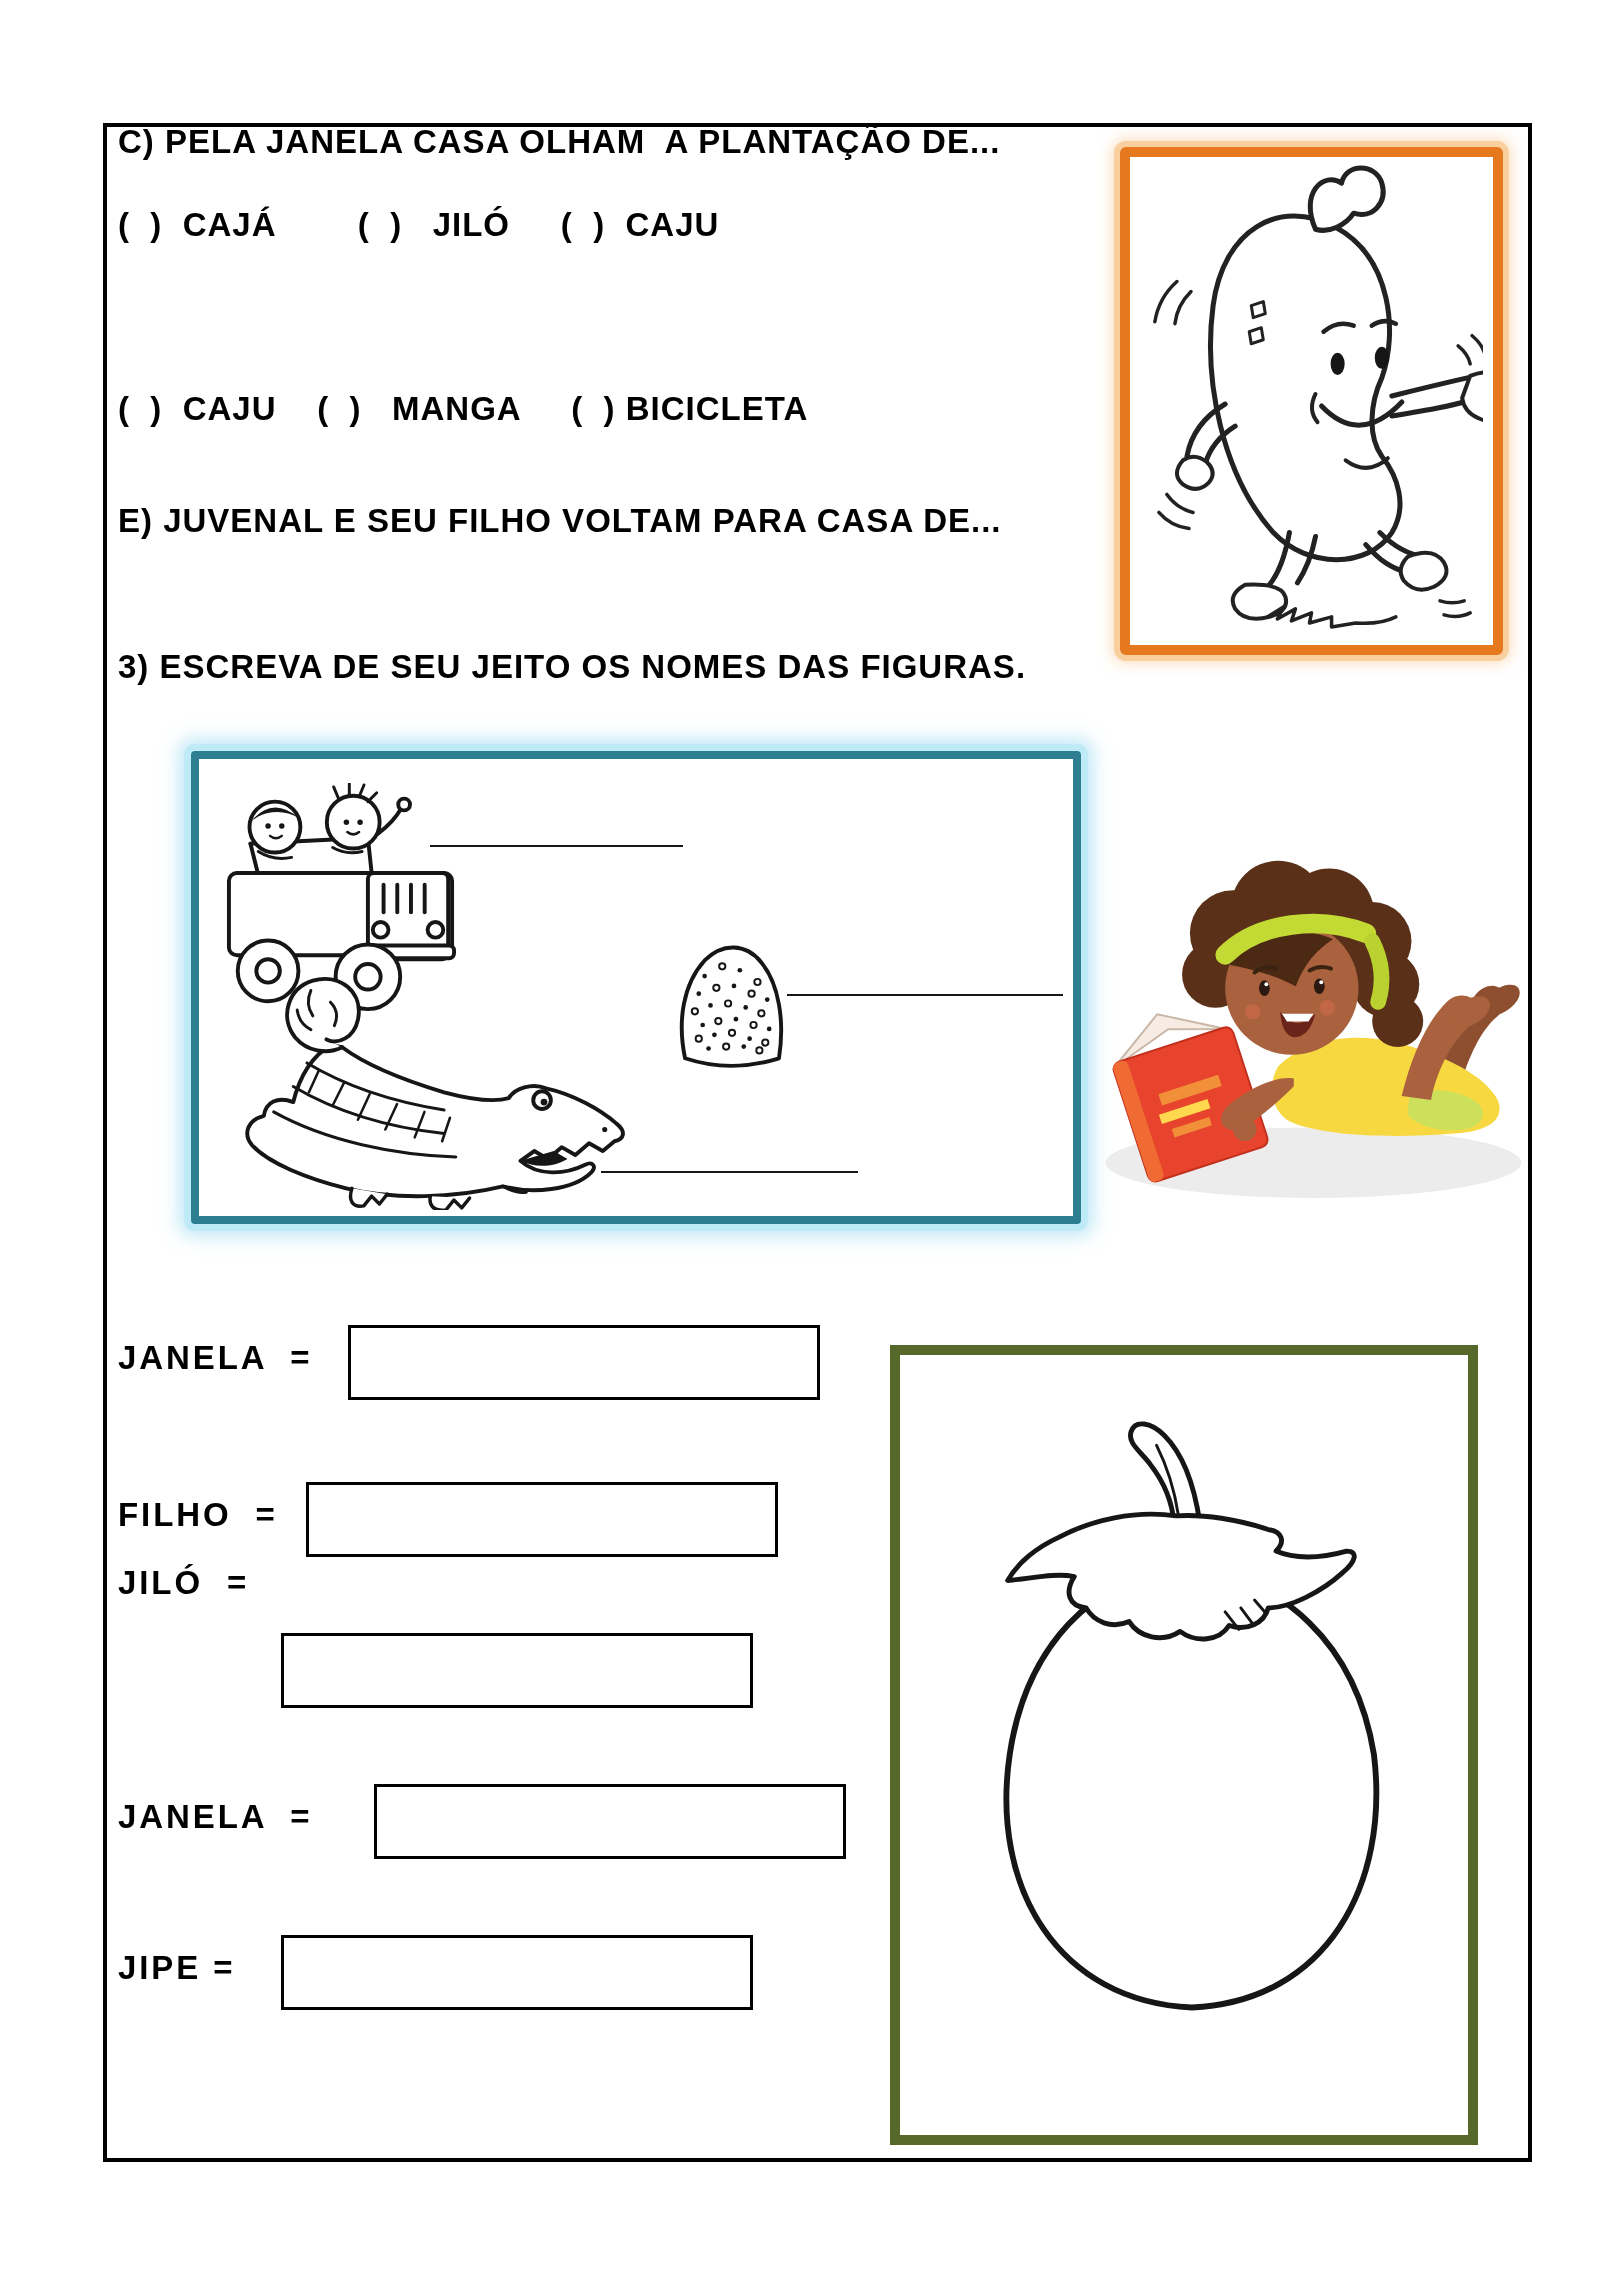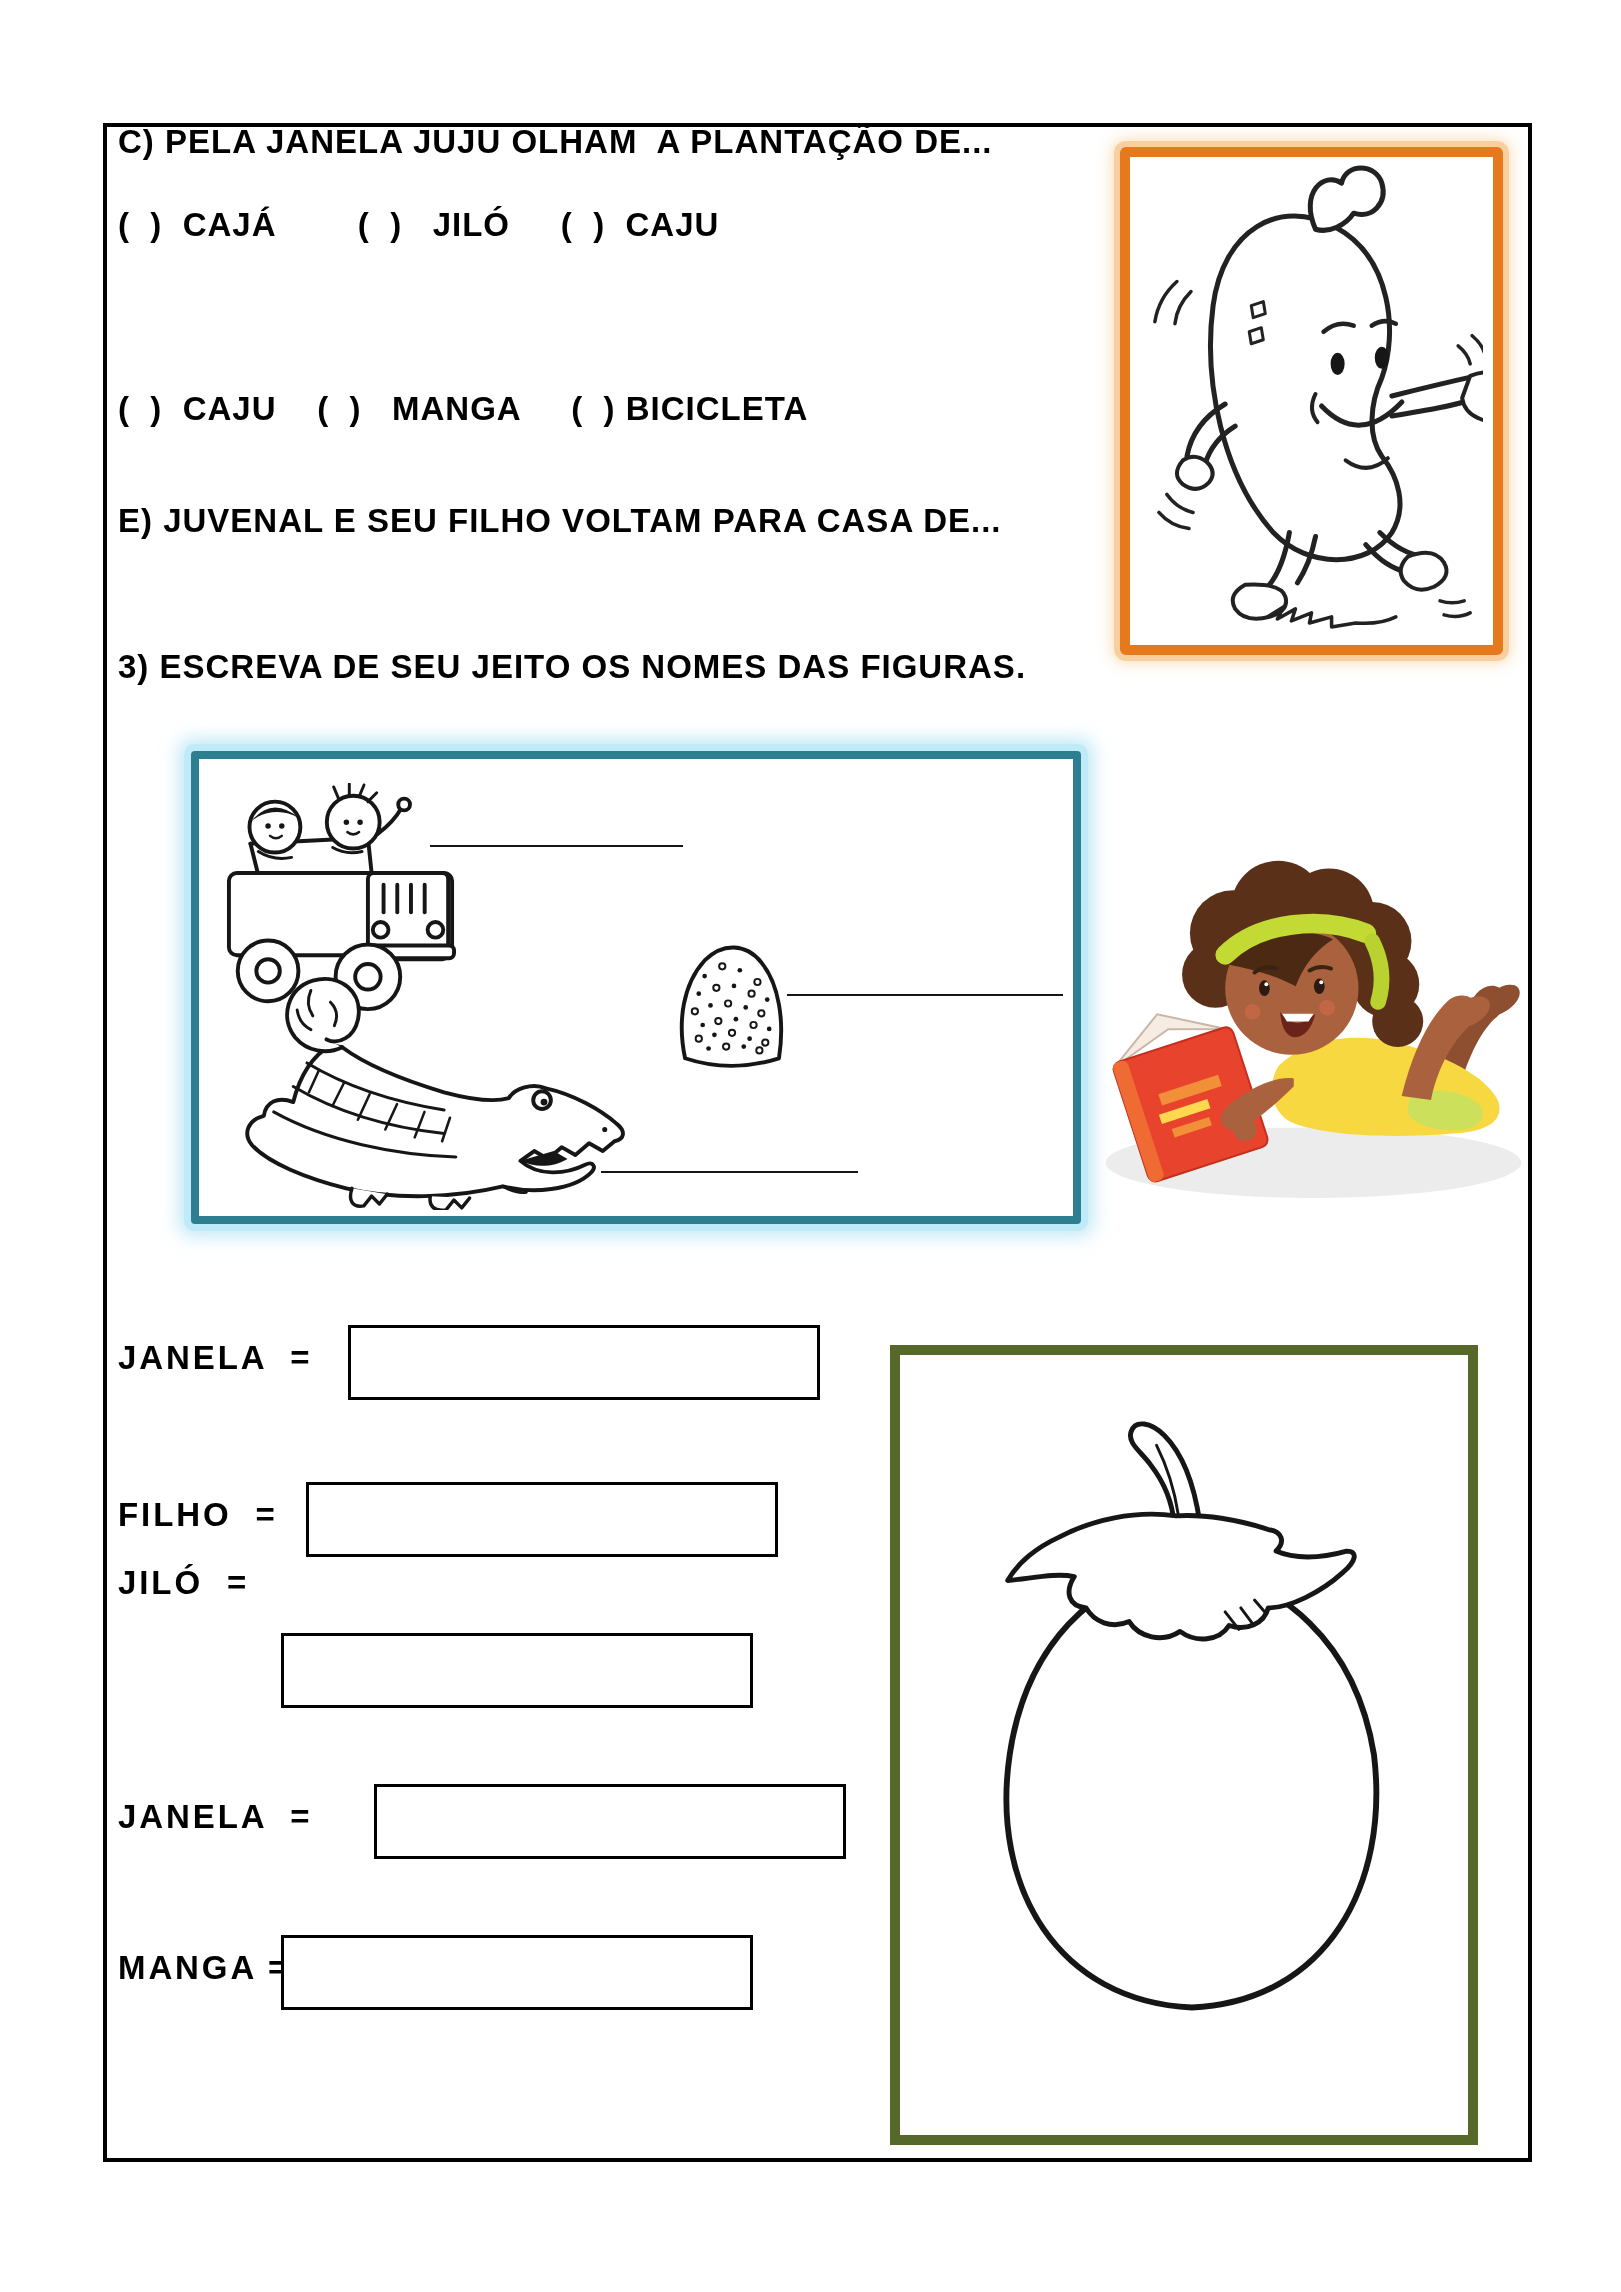--- a/index.html
+++ b/index.html
@@ -48,21 +48,21 @@
   .fig{position:absolute;}
   svg{display:block;}
 </style>
 </head>
 <body>
 
 <div class="page">
 
   <div class="sheet-border"></div>
 
-  <div class="tline" style="top:123px">C) PELA JANELA JUJU OLHAM  A PLANTAÇÃO DE...</div>
+  <div class="tline" style="top:123px">C) PELA JANELA CASA OLHAM  A PLANTAÇÃO DE...</div>
   <div class="tline" style="top:206px">(  )  CAJÁ        (  )   JILÓ     (  )  CAJU</div>
 
   <div class="tline" style="top:390px">(  )  CAJU    (  )   MANGA     (  ) BICICLETA</div>
 
   <div class="tline" style="top:502px">E) JUVENAL E SEU FILHO VOLTAM PARA CASA DE...</div>
 
   <div class="tline" style="top:648px">3) ESCREVA DE SEU JEITO OS NOMES DAS FIGURAS.</div>
 
   <div class="orange-box">
     <svg class="fig" style="left:7.8px;top:5.9px" width="345" height="474" viewBox="0 0 342 472">
@@ -264,21 +264,21 @@
 
   <div class="tline word-label" style="top:1496px">FILHO  =</div>
   <div class="ans-box" style="left:306px;top:1482px"></div>
 
   <div class="tline word-label" style="top:1564px">JILÓ  =</div>
   <div class="ans-box" style="left:281px;top:1633px"></div>
 
   <div class="tline word-label" style="top:1798px">JANELA  =</div>
   <div class="ans-box" style="left:374px;top:1784px"></div>
 
-  <div class="tline word-label" style="top:1949px">MANGA =</div>
+  <div class="tline word-label" style="top:1949px">JIPE =</div>
   <div class="ans-box" style="left:281px;top:1935px"></div>
 
   <div class="green-box">
     <svg class="fig" style="left:0;top:0" width="568" height="780" viewBox="0 0 580 796">
       <g fill="#fff" stroke="#161616" stroke-linecap="round" stroke-linejoin="round">
         <path d="M292,218 C196,224 128,300 112,408 C92,544 162,660 298,666 C436,660 500,540 484,408 C466,296 390,224 292,218 Z" stroke-width="6"></path>
         <path d="M306,170 C300,130 288,100 270,82 C256,68 240,66 236,78 C232,90 246,98 256,112 C270,130 278,150 280,172 Z" stroke-width="5"></path>
         <path d="M262,92 C272,112 280,136 284,162" stroke-width="3" fill="none"></path>
         <path d="M282,164 C240,158 196,168 162,186 C140,196 120,212 110,230 C134,228 158,222 178,226 C168,242 172,256 190,258 C198,272 216,280 234,272 C244,288 268,294 286,282 C302,294 326,292 336,276 C354,282 372,274 376,258 C398,258 430,242 452,222 C466,210 468,200 456,200 C428,208 402,208 384,200 C394,190 390,180 376,178 C346,168 310,162 282,164 Z" stroke-width="5"></path>
         <g stroke-width="3" fill="none">

